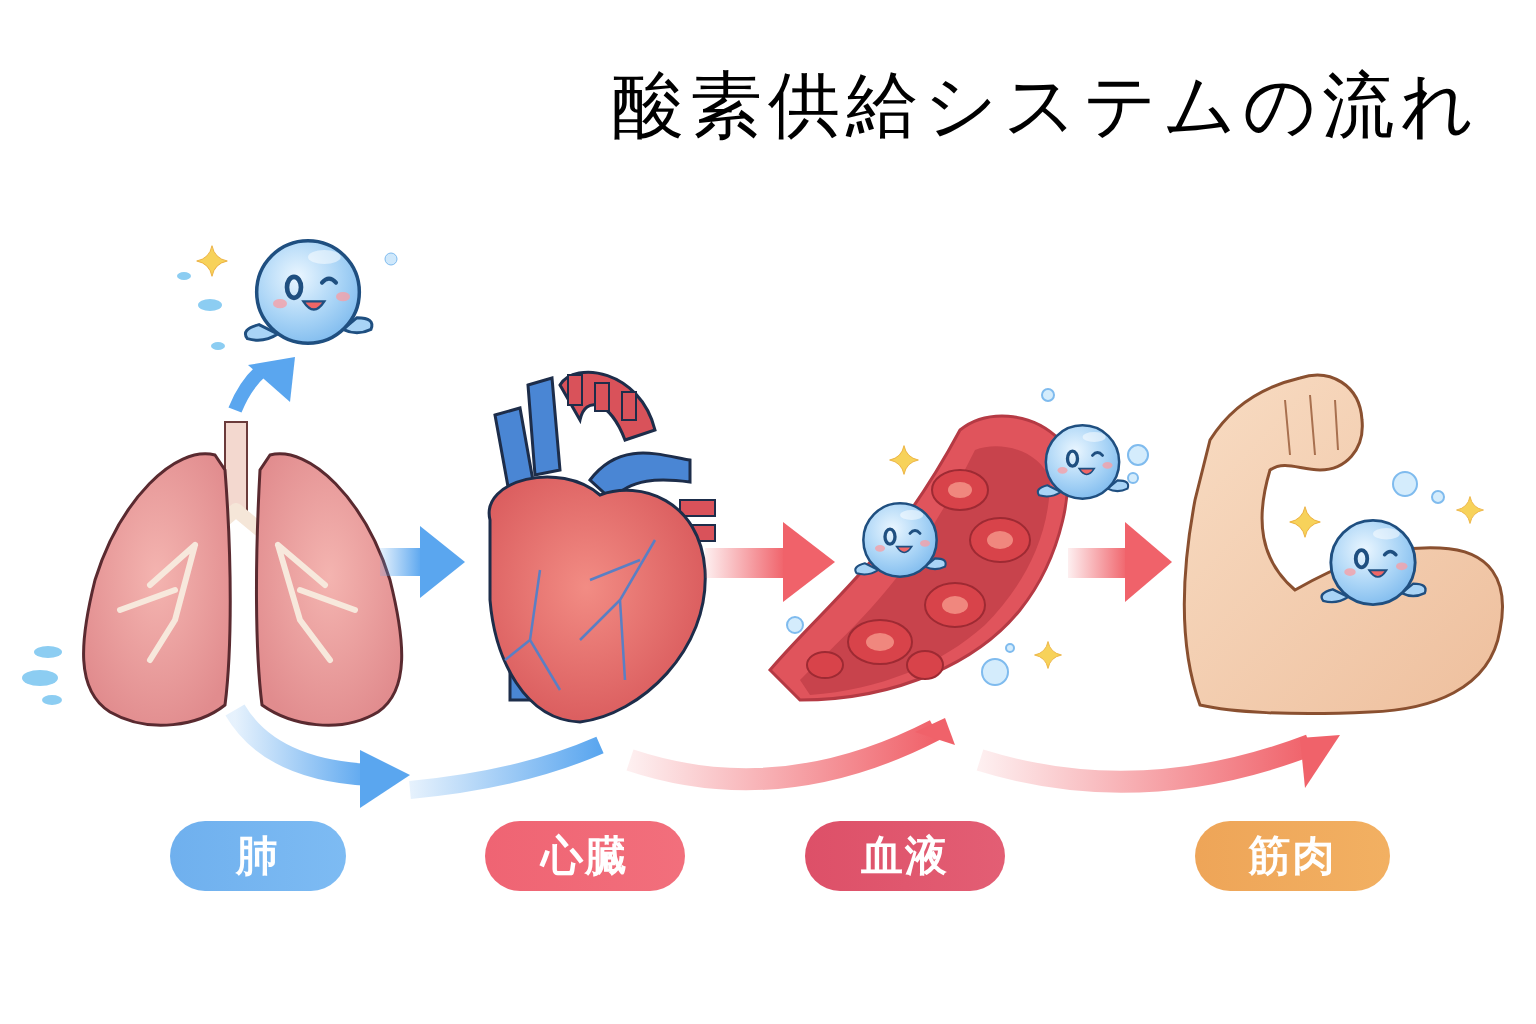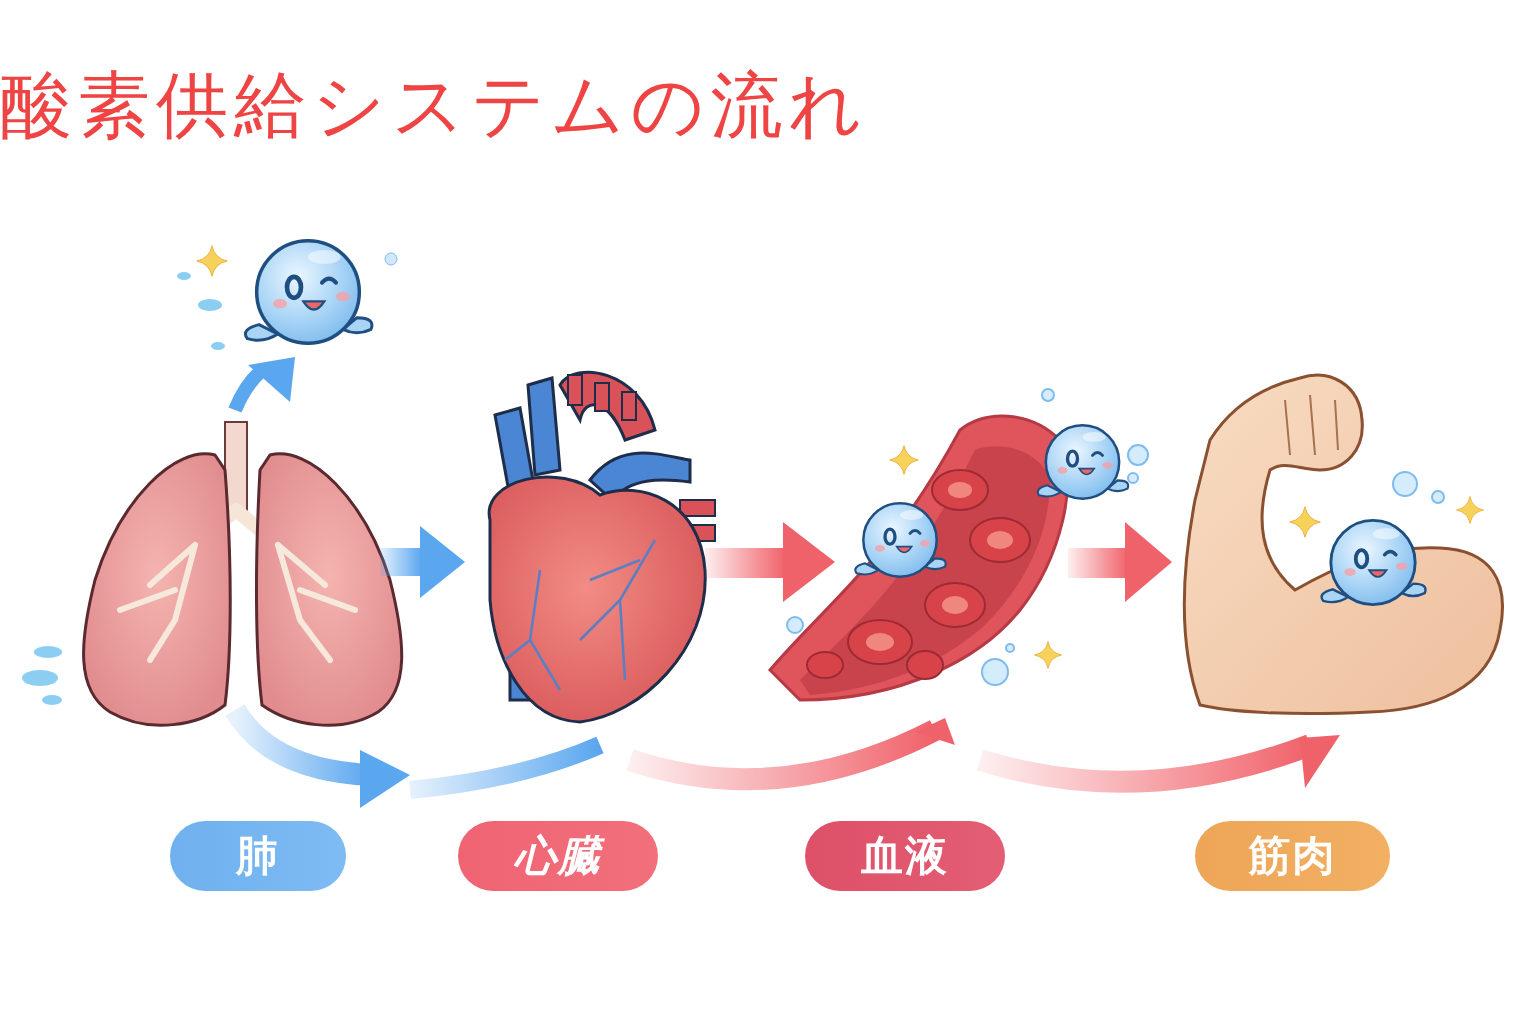--- a/index.html
+++ b/index.html
@@ -1,21 +1,21 @@
 <!DOCTYPE html>
 <html><head>
 <meta charset="utf-8">
 <style>
   html, body { margin:0; padding:0; background:#ffffff; }
   body { width:1536px; height:1024px; position:relative; overflow:hidden; font-family:"DejaVu Sans", sans-serif; }
-  .title { position:absolute; left:0; width:1480px; top:58px; text-align:left; font-size:72px; font-weight:500; color:#ef4444; letter-spacing:6px; }
+  .title { position:absolute; left:0; width:1480px; top:58px; text-align:right; font-size:72px; font-weight:500; color:#000000; letter-spacing:6px; }
   svg.stage { position:absolute; left:0; top:0; }
   .pill { position:absolute; top:821px; height:70px; border-radius:35px; color:#fff; font-size:42px; font-weight:bold; display:flex; align-items:center; justify-content:center; letter-spacing:2px; }
   .pill.lung   { left:170px; width:176px; background:linear-gradient(90deg,#6fb0ee,#7dbbf3); }
-  .pill.heart  { left:458px; width:200px; background:linear-gradient(90deg,#ef6473,#f26f7c);font-style:italic; }
+  .pill.heart  { left:485px; width:200px; background:linear-gradient(90deg,#ef6473,#f26f7c); }
   .pill.blood  { left:805px; width:200px; background:linear-gradient(90deg,#dd5068,#e35e74); }
   .pill.muscle { left:1195px; width:195px; background:linear-gradient(90deg,#eea558,#f2b062); }
 </style>
 </head>
 <body>
 
 <div class="title">酸素供給システムの流れ</div>
 
 <svg class="stage" width="1536" height="1024" viewBox="0 0 1536 1024">
   <defs>

